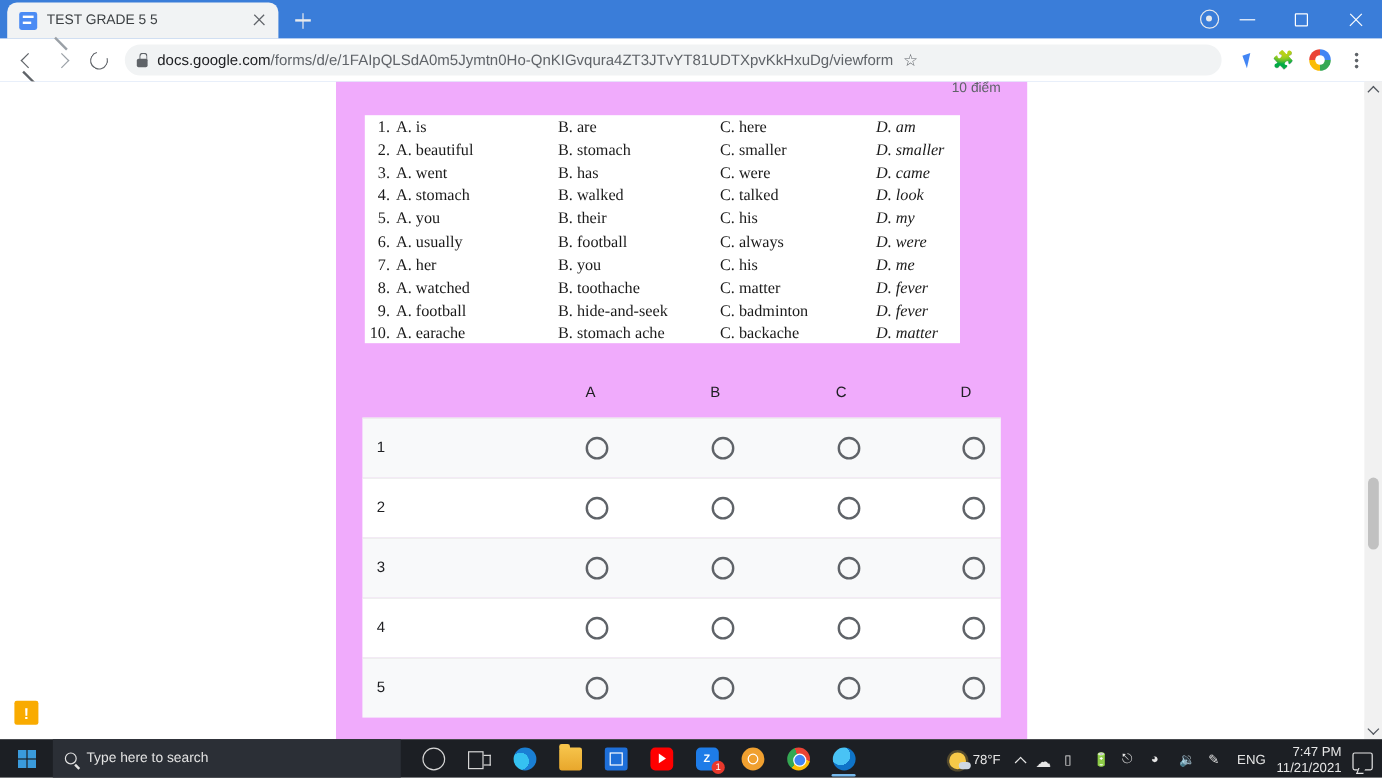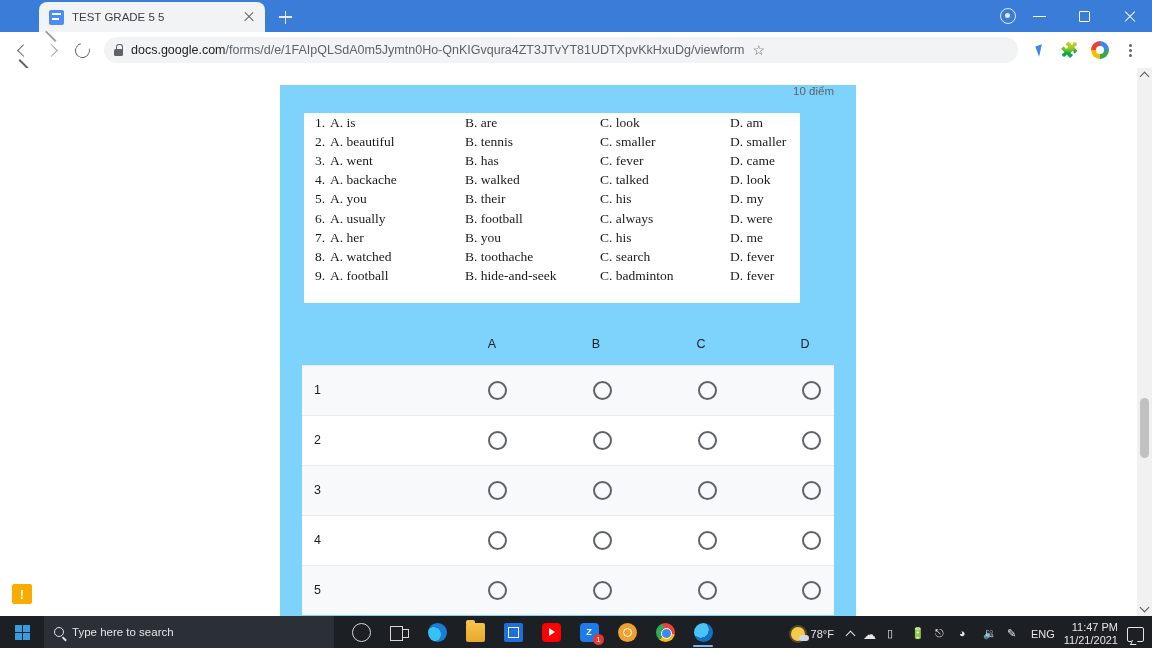--- a/index.html
+++ b/index.html
@@ -7,21 +7,21 @@
   body {
     width: 1152px; height: 648px;
     font-family: "Liberation Sans", sans-serif;
     background: #ffffff;
     overflow: hidden;
     position: relative;
   }
 
   
   .chrome { background: #3a7dd9; height: 68px; position: relative; }
-  .tabstrip { height: 32px; position: relative; padding-left: 16px; display: flex; align-items: flex-end; margin-left: 23px; }
+  .tabstrip { height: 32px; position: relative; padding-left: 6px; display: flex; align-items: flex-end; }
   .tab {
     height: 30px; width: 226px; background: #f1f3f4;
     border-radius: 8px 8px 0 0;
     display: flex; align-items: center; gap: 8px;
     padding: 0 8px 0 10px; position: relative;
   }
   .tab-favicon {
     width: 15px; height: 15px; border-radius: 2px;
     background: #4b8bf4; position: relative; flex: 0 0 auto;
   }
@@ -143,43 +143,43 @@
     transform: rotate(-20deg);
   }
 
   
   .viewport {
     position: absolute; left: 0; top: 68px; width: 1152px; height: 548px;
     background: #ffffff; overflow: hidden;
   }
   .page-bg { position:absolute; inset:0; background:#fff; }
   .form-card {
-    position: absolute; left: 280px; top: 17px; width: 576px; min-height: 548px;
-    background: #7dd3fc;
+    position: absolute; left: 280px; top: 0; width: 576px; min-height: 548px;
+    background: #f0abfc;
   }
   .points {
     position: absolute; right: 22px; top: 0px; font-size: 11.5px; color: #5f6368;
   }
 
   
   .opt-image {
     position: absolute; left: 24px; top: 28px; width: 496px; height: 190px;
     background: #ffffff;
     font-family: "Liberation Serif", serif;
     border: none;
   }
   .opt-row {
     position: relative; height: 19.2px; display: flex; align-items: center;
     font-size: 13.5px; color: #1a1a1a;
   }
   .opt-num { width: 26px; text-align: right; padding-right: 5px; }
   .opt-a { width: 135px; }
   .opt-b { width: 135px; }
   .opt-c { width: 130px; }
-  .opt-d { width: 70px; }
+  .opt-d { width: 70px; font-style: italic; }
 
   
   .grid-head {
     position: absolute; left: 24px; top: 252px; width: 528px; height: 22px;
   }
   .grid-head .col {
     position: absolute; top: 0; font-size: 12.5px; color: #202124; text-align: center;
     width: 40px;
   }
   .grid-rows { position: absolute; left: 22px; top: 280px; width: 532px; }
@@ -380,40 +380,40 @@
   <div class="page-bg"></div>
 
   <div class="form-card">
     <div class="points">10 điểm</div>
 
     <div class="opt-image">
       <div class="opt-row">
         <span class="opt-num">1.</span>
         <span class="opt-a">A. is</span>
         <span class="opt-b">B. are</span>
-        <span class="opt-c">C. look</span>
+        <span class="opt-c">C. here</span>
         <span class="opt-d">D. am</span>
       </div>
       <div class="opt-row">
         <span class="opt-num">2.</span>
         <span class="opt-a">A. beautiful</span>
-        <span class="opt-b">B. tennis</span>
+        <span class="opt-b">B. stomach</span>
         <span class="opt-c">C. smaller</span>
         <span class="opt-d">D. smaller</span>
       </div>
       <div class="opt-row">
         <span class="opt-num">3.</span>
         <span class="opt-a">A. went</span>
         <span class="opt-b">B. has</span>
-        <span class="opt-c">C. fever</span>
+        <span class="opt-c">C. were</span>
         <span class="opt-d">D. came</span>
       </div>
       <div class="opt-row">
         <span class="opt-num">4.</span>
-        <span class="opt-a">A. backache</span>
+        <span class="opt-a">A. stomach</span>
         <span class="opt-b">B. walked</span>
         <span class="opt-c">C. talked</span>
         <span class="opt-d">D. look</span>
       </div>
       <div class="opt-row">
         <span class="opt-num">5.</span>
         <span class="opt-a">A. you</span>
         <span class="opt-b">B. their</span>
         <span class="opt-c">C. his</span>
         <span class="opt-d">D. my</span>
@@ -429,29 +429,36 @@
         <span class="opt-num">7.</span>
         <span class="opt-a">A. her</span>
         <span class="opt-b">B. you</span>
         <span class="opt-c">C. his</span>
         <span class="opt-d">D. me</span>
       </div>
       <div class="opt-row">
         <span class="opt-num">8.</span>
         <span class="opt-a">A. watched</span>
         <span class="opt-b">B. toothache</span>
-        <span class="opt-c">C. search</span>
+        <span class="opt-c">C. matter</span>
         <span class="opt-d">D. fever</span>
       </div>
       <div class="opt-row">
         <span class="opt-num">9.</span>
         <span class="opt-a">A. football</span>
         <span class="opt-b">B. hide-and-seek</span>
         <span class="opt-c">C. badminton</span>
         <span class="opt-d">D. fever</span>
+      </div>
+      <div class="opt-row">
+        <span class="opt-num">10.</span>
+        <span class="opt-a">A. earache</span>
+        <span class="opt-b">B. stomach ache</span>
+        <span class="opt-c">C. backache</span>
+        <span class="opt-d">D. matter</span>
       </div>
     </div>
 
     <div class="grid-head">
       <div class="col" style="left:168px;">A</div>
       <div class="col" style="left:272px;">B</div>
       <div class="col" style="left:377px;">C</div>
       <div class="col" style="left:481px;">D</div>
     </div>
 
@@ -562,18 +569,18 @@
     <span class="chev-up"></span>
     <span class="tray-ico onedrive">☁</span>
     <span class="tray-ico">▯</span>
     <span class="tray-ico">🔋</span>
     <span class="tray-ico">⎋</span>
     <span class="tray-ico">◕</span>
     <span class="tray-ico">🔉</span>
     <span class="tray-ico">✎</span>
     <span>ENG</span>
     <div class="clock">
-      <div>11:47 PM</div>
+      <div>7:47 PM</div>
       <div>11/21/2021</div>
     </div>
     <span class="notif"></span>
   </div>
 </div>
 
 </body></html>

